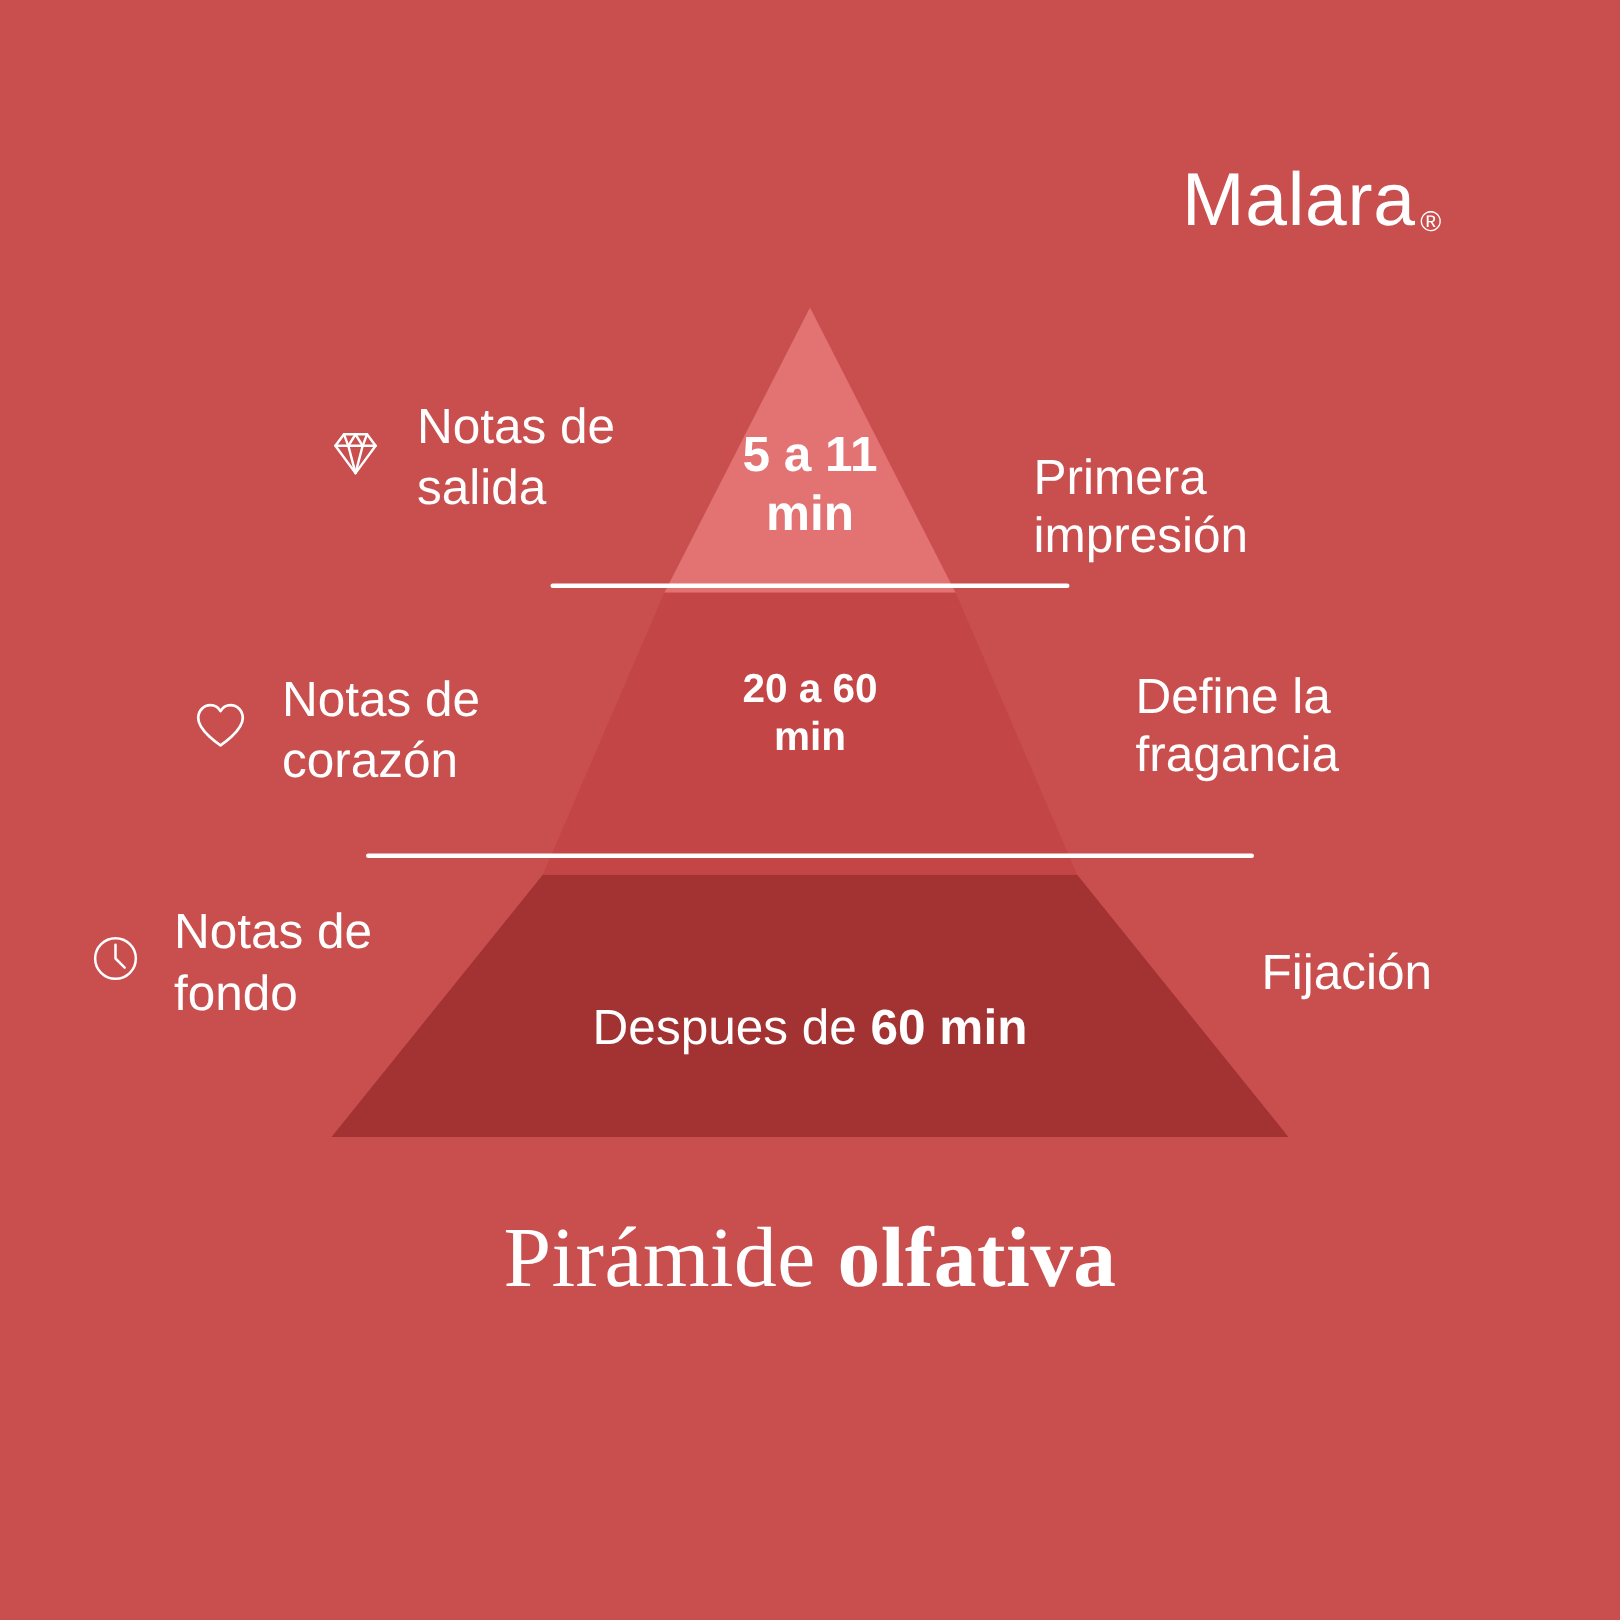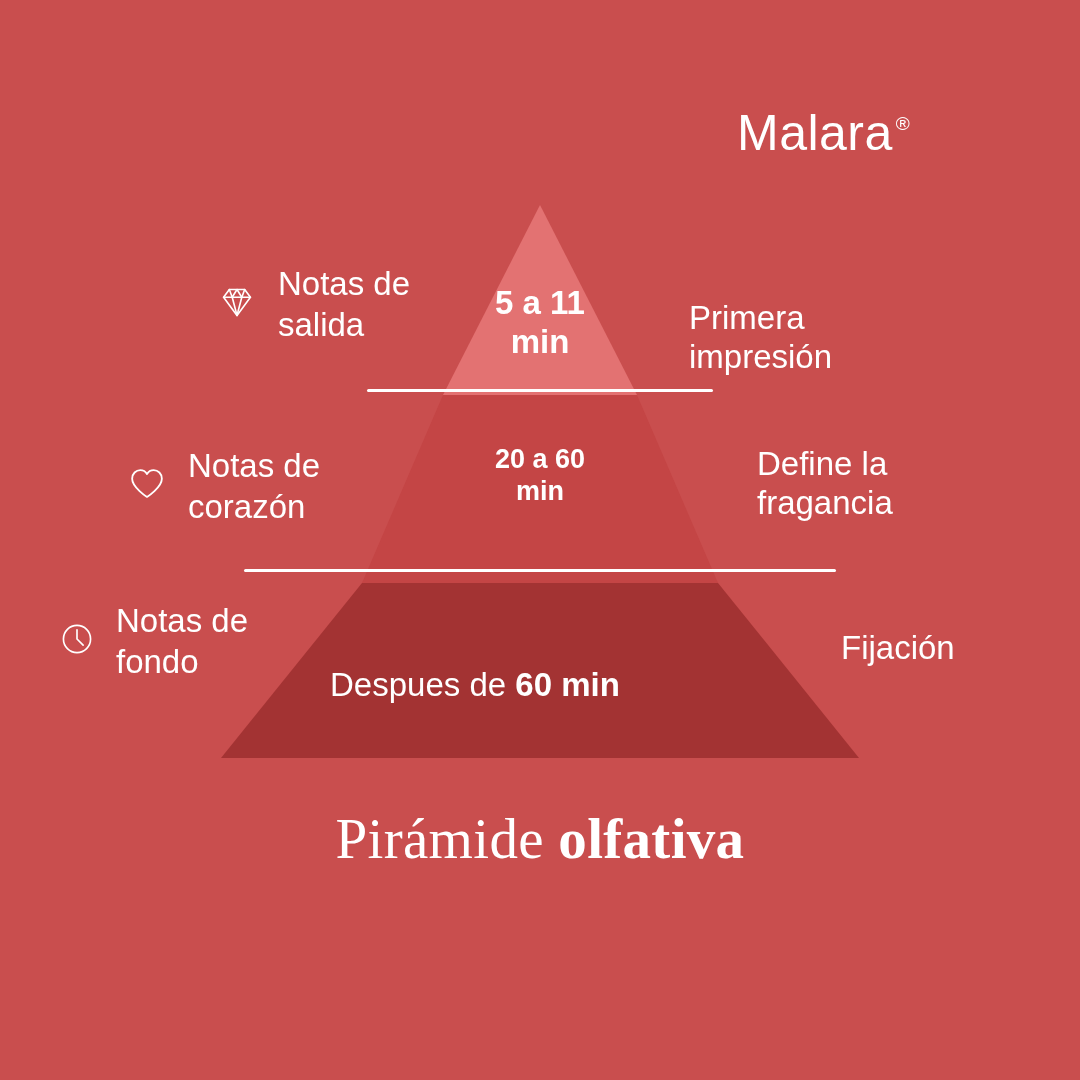--- a/index.html
+++ b/index.html
@@ -17,24 +17,24 @@
   #canvas {
     position: relative;
     width: 1080px;
     height: 1080px;
     background: #c94e4e;
   }
 
   
   .brand {
     position: absolute;
-    left: 737px;
+    left: 788px;
     top: 108px;
     display: flex;
-    align-items: flex-start;
+    align-items: flex-end;
     color: #ffffff;
     user-select: none;
   }
   .brand-name {
     font-size: 50px;
     font-weight: 300;
     letter-spacing: 0.5px;
     line-height: 1;
     color: #ffffff;
   }
@@ -104,21 +104,21 @@
   #row1-right  { left: 689px; top: 263px; width: 300px; font-size: 33px; margin-top: 36px; }
 
   
   #row2-left   { left: 124px; top: 445px; }
   #row2-center { left: 440px; top: 444px; width: 200px; text-align: center;
                  font-size: 27px; }
   #row2-right  { left: 757px; top: 445px; width: 300px; font-size: 33px; }
 
   
   #row3-left   { left: 56px;  top: 600px; }
-  #row3-center { left: 330px; top: 627px; width: 420px; 
+  #row3-center { left: 330px; top: 627px; width: 420px; text-align: center;
                  font-size: 33px; }
   #row3-right  { left: 841px; top: 629px; width: 260px; font-size: 33px; }
 
   
   #page-title {
     position: absolute;
     left: 0;
     top: 806px;
     width: 1080px;
     text-align: center;

